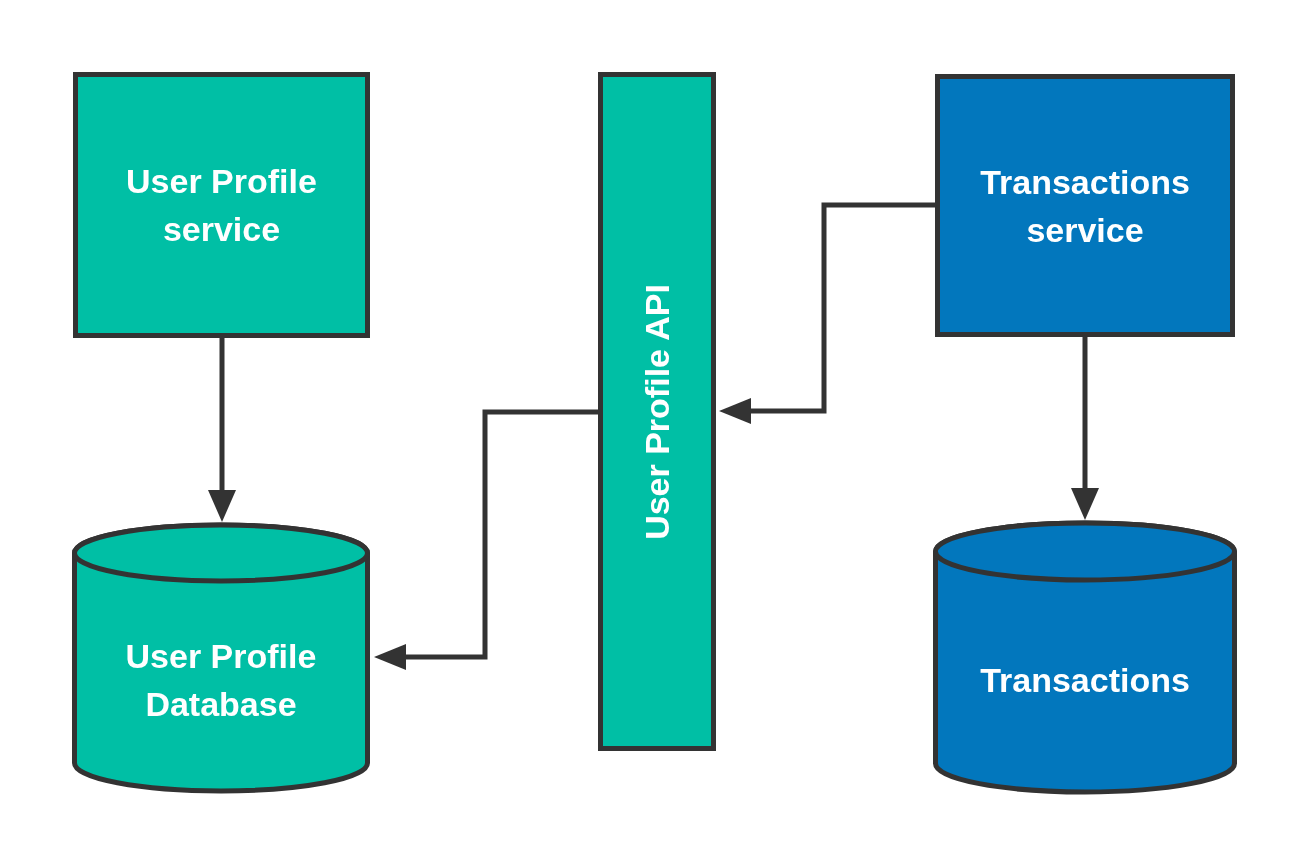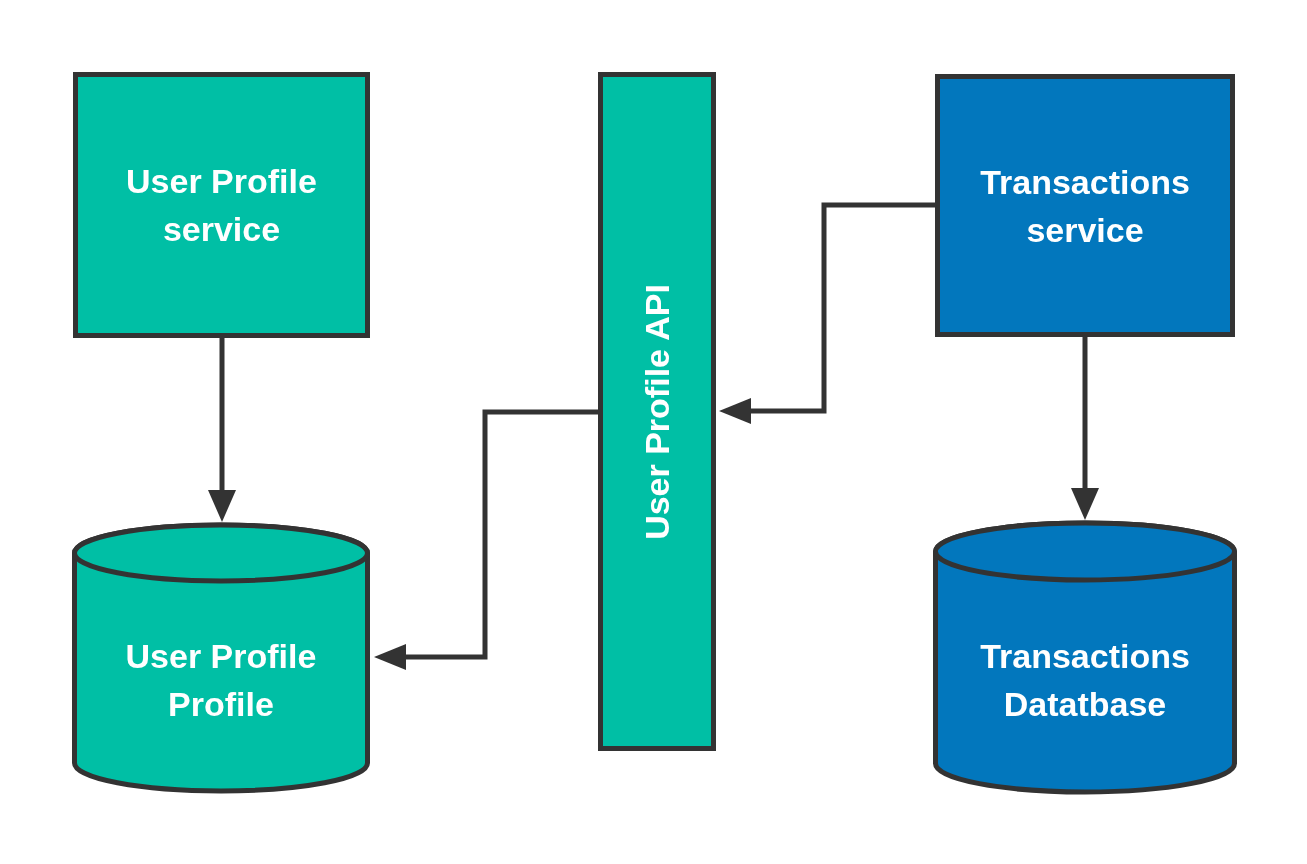--- a/index.html
+++ b/index.html
@@ -132,28 +132,27 @@
     </div>
   </div>
 
   <div class="cylinder cyl-user-profile-db">
     <svg width="298" height="272" viewBox="0 0 298 272" xmlns="http://www.w3.org/2000/svg">
       <path class="cyl-shape-teal" d="M 2.5 31 A 146.5 28 0 0 1 295.5 31 L 295.5 241 A 146.5 28 0 0 1 2.5 241 Z"></path>
       <ellipse class="cyl-shape-teal" cx="149" cy="31" rx="146.5" ry="28"></ellipse>
     </svg>
     <div class="cyl-label">
       <span class="label-line">User Profile</span>
-      <span class="label-line">Profile</span>
+      <span class="label-line">Database</span>
     </div>
   </div>
 
   <div class="cylinder cyl-transactions-db">
     <svg width="304" height="275" viewBox="0 0 304 275" xmlns="http://www.w3.org/2000/svg">
       <path class="cyl-shape-blue" d="M 2.5 31.5 A 149.5 28.5 0 0 1 301.5 31.5 L 301.5 243.5 A 149.5 28.5 0 0 1 2.5 243.5 Z"></path>
       <ellipse class="cyl-shape-blue" cx="152" cy="31.5" rx="149.5" ry="28.5"></ellipse>
     </svg>
     <div class="cyl-label">
       <span class="label-line">Transactions</span>
-      <span class="label-line">Datatbase</span>
     </div>
   </div>
 
 </div>
 
 </body></html>

